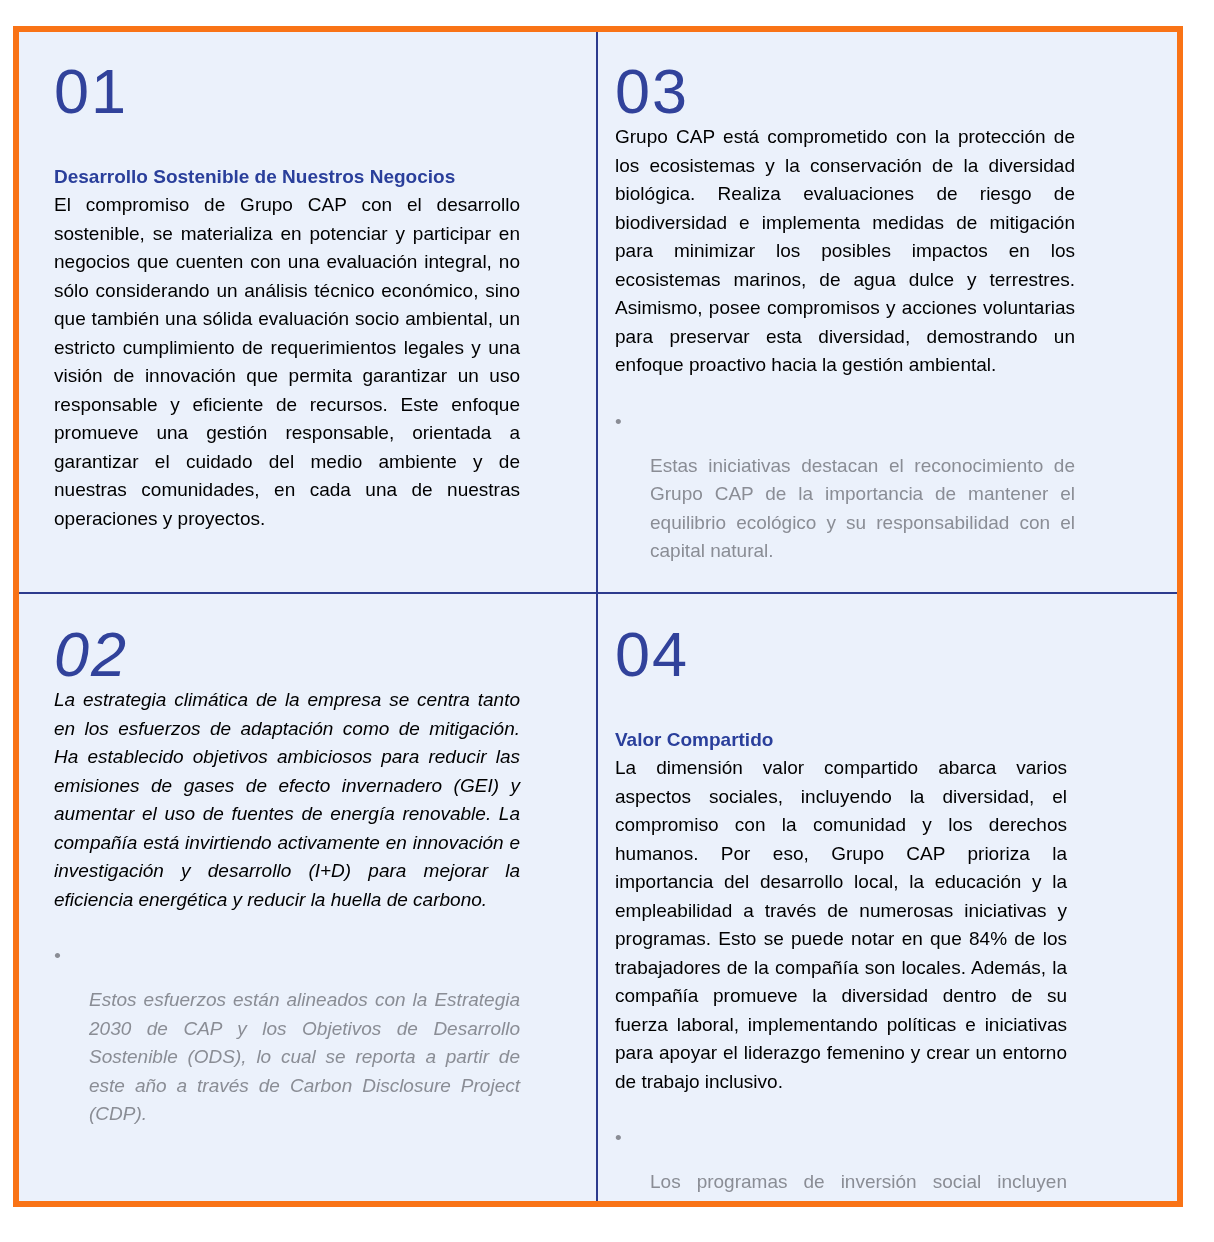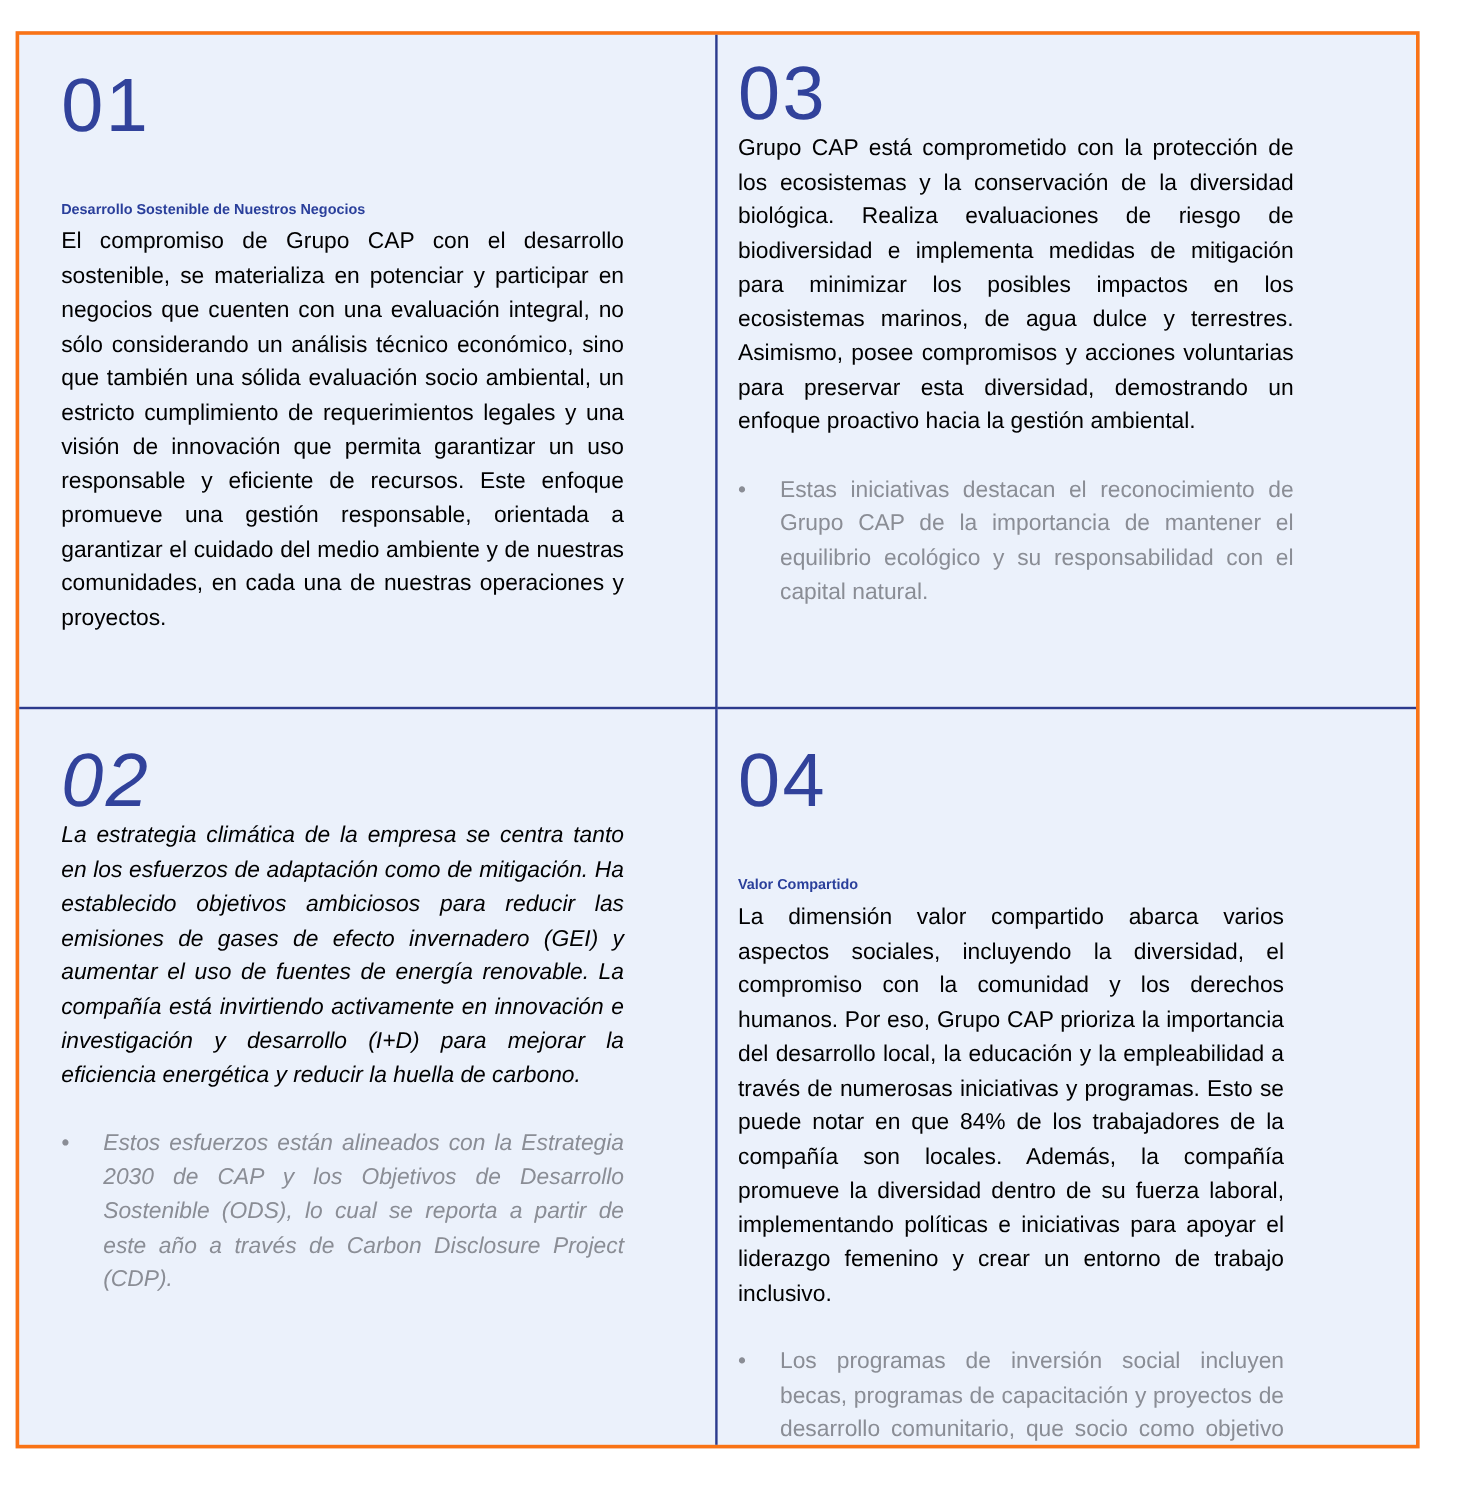--- a/index.html
+++ b/index.html
@@ -13,45 +13,45 @@
   }
   * { box-sizing: border-box; }
 
   .panel {
     position: absolute;
     left: 13px;
     top: 26px;
     width: 1170px;
     height: 1181px;
     background: #ebf1fb;
-    border: 3px solid #f97316;
+    border: 6px solid #f97316;
     display: grid;
     grid-template-columns: 1fr 1fr;
     grid-template-rows: 562px 1fr;
   }
 
   .cell {
     overflow: hidden;
   }
   .cell.tl { border-right: 2px solid #2c3b8d; border-bottom: 2px solid #2c3b8d; padding: 27px 76px 10px 35px; }
-  .cell.tr { border-bottom: 2px solid #2c3b8d; padding: 17px 102px 10px 17px; }
+  .cell.tr { border-bottom: 2px solid #2c3b8d; padding: 27px 102px 10px 17px; }
   .cell.bl { border-right: 2px solid #2c3b8d; padding: 28px 76px 10px 35px; font-style: italic; }
   .cell.br { padding: 28px 110px 10px 17px; }
 
   .num {
     font-size: 63px;
     line-height: 64px;
     font-weight: 300;
     letter-spacing: 2px;
     color: #31429b;
   }
 
   .heading {
     margin: 40px 0 0 0;
-    font-size: 12px;
+    font-size: 19px;
     line-height: 28px;
     font-weight: bold;
     color: #2a3f9b;
   }
 
   .body-text {
     margin: 0;
     font-size: 19px;
     line-height: 28.5px;
     color: #000000;
@@ -70,20 +70,21 @@
     line-height: 28.5px;
     color: #8a8d95;
   }
   .bullet-text {
     flex: 1 1 auto;
     font-size: 19px;
     line-height: 28.5px;
     color: #8a8d95;
     text-align: justify;
     hyphens: auto;
+    margin-top: 44px;
     -webkit-hyphens: auto;
   }
 </style>
 </head>
 <body>
 
 <div class="panel">
 
   <section class="cell tl">
     <div class="num">01</div>

